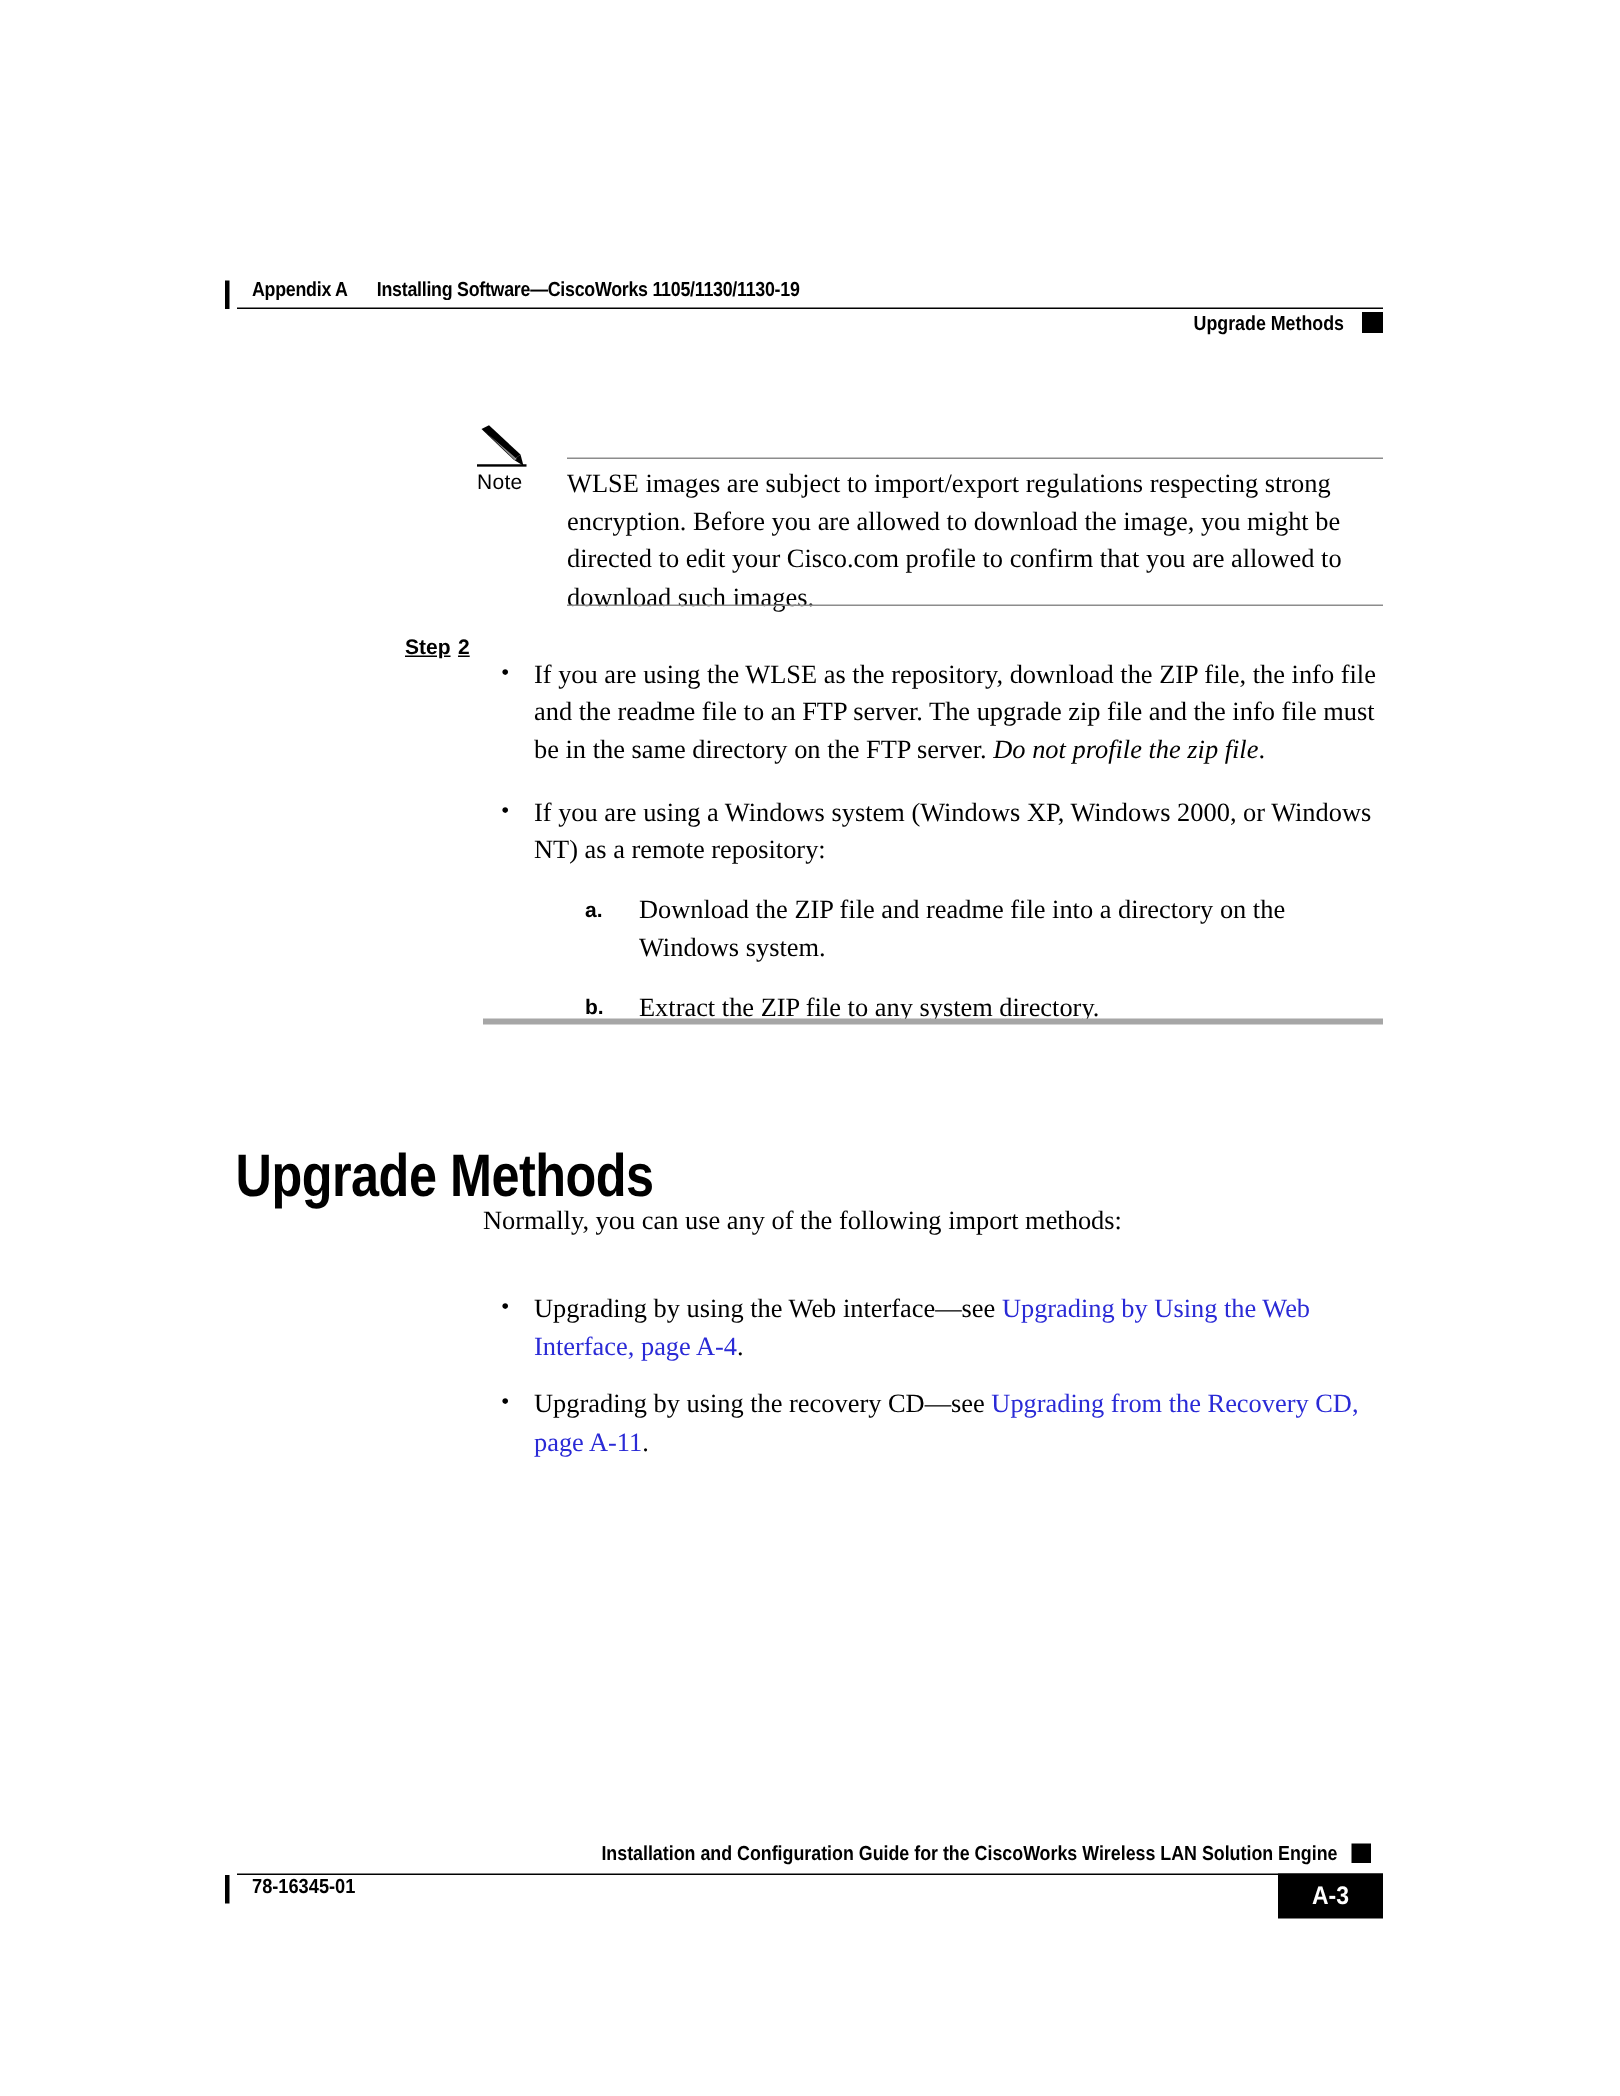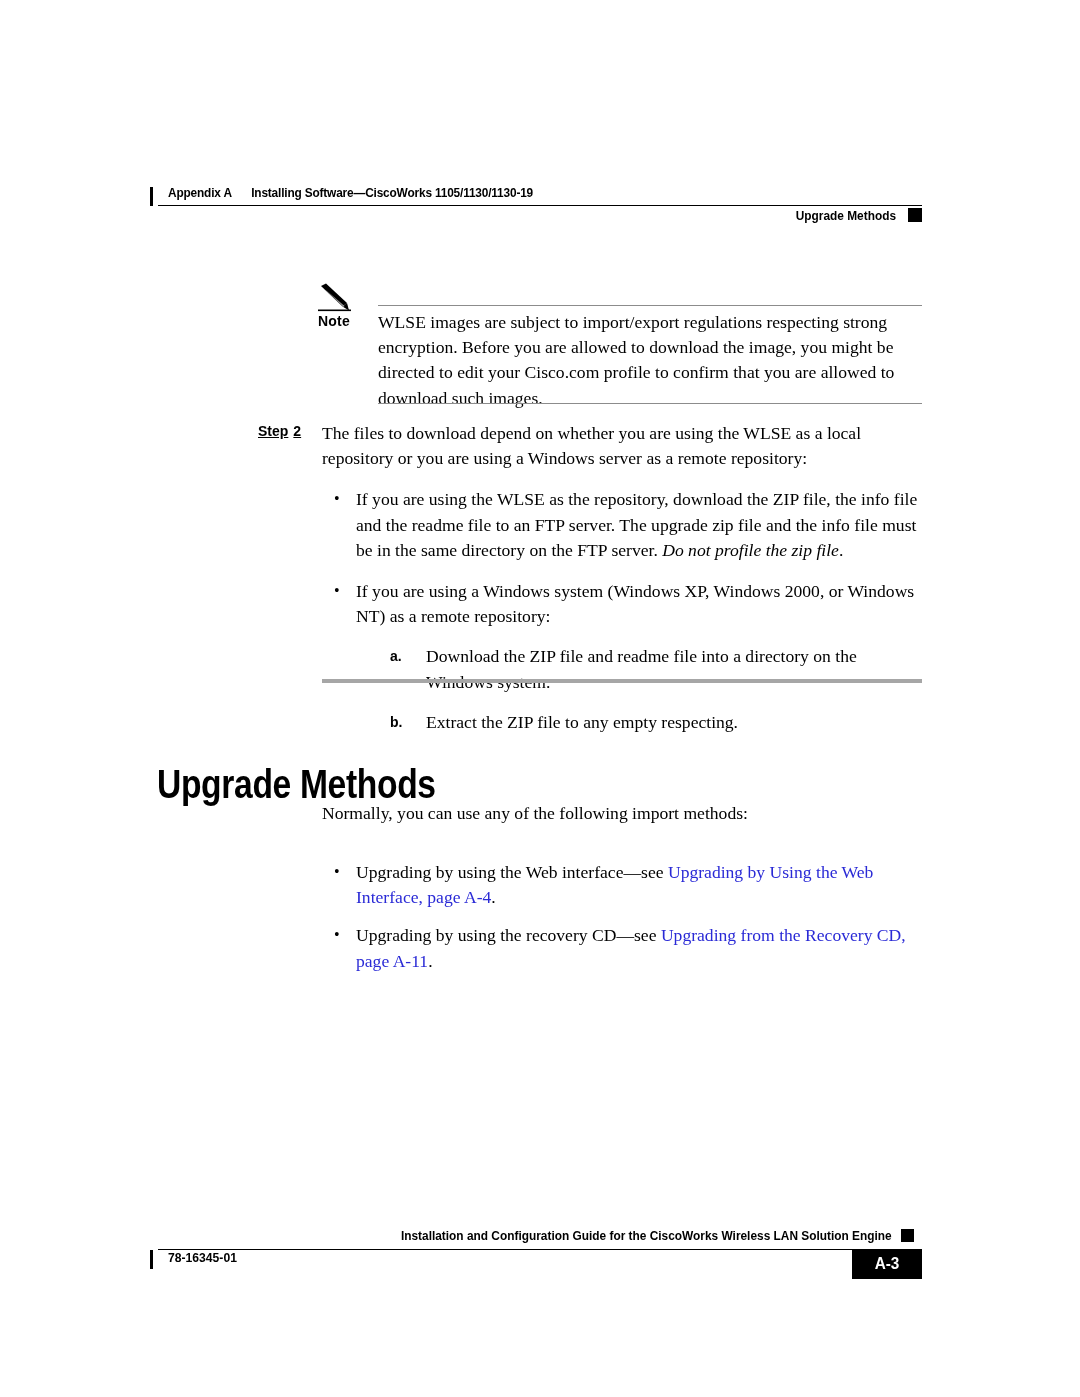--- a/index.html
+++ b/index.html
@@ -99,21 +99,21 @@
     top: 0px;
     width: 46px;
     height: 30px;
   }
   .note-icon svg { display: block; }
   .note-label {
     position: absolute;
     left: 0px;
     top: 30px;
     font-family: "Liberation Sans Narrow", "Liberation Sans", sans-serif;
-    font-weight: bold;
+    font-weight: normal;
     font-size: 14px;
     letter-spacing: 0.2px;
   }
   .note-rule-top {
     position: absolute;
     left: 60px;
     top: 22px;
     width: 544px;
     height: 1px;
     background: #8c8c8c;
@@ -135,21 +135,21 @@
 
   
   .step-block {
     position: absolute;
     left: 258px;
     top: 421px;
     width: 664px;
   }
   .step-label {
     position: absolute;
-    left: 0px;
+    left: 12px;
     top: 2px;
     font-family: "Liberation Sans Narrow", "Liberation Sans", sans-serif;
     font-weight: bold;
     font-size: 14px;
     white-space: nowrap;
     text-decoration: underline;
   }
   .step-label .step-num { margin-left: 5px; }
   .step-body {
     position: absolute;
@@ -357,31 +357,30 @@
     <div class="note-label">Note</div>
     <div class="note-rule-top"></div>
     <div class="note-body serif">WLSE images are subject to import/export regulations respecting strong encryption. Before you are allowed to download the image, you might be directed to edit your Cisco.com profile to confirm that you are allowed to download such images.</div>
     <div class="note-rule-bottom"></div>
   </div>
 
   <div class="step-block">
     <div class="step-label"><span>Step</span><span class="step-num">2</span></div>
 
     <div class="step-body">
-      <div class="serif">The files to download depend on whether you are using the WLSE as a local repository or you are using a Windows server as a remote repository:</div>
 
       <ul class="bullet-list">
 
         <li class="bullet-item serif"><span>If you are using the WLSE as the repository, download the ZIP file, the info file and the readme file to an FTP server. The upgrade zip file and the info file must be in the same directory on the FTP server. </span><em class="ital">Do not profile the zip file</em><span>.</span></li>
 
         <li class="bullet-item serif"><span>If you are using a Windows system (Windows XP, Windows 2000, or Windows NT) as a remote repository:</span>
 
           <ol class="alpha-list sub-bullets">
             <li class="alpha-item serif"><span class="alpha-marker">a.</span><span>Download the ZIP file and readme file into a directory on the Windows system.</span></li>
-            <li class="alpha-item serif"><span class="alpha-marker">b.</span><span>Extract the ZIP file to any empty respecting.</span></li>
+            <li class="alpha-item serif"><span class="alpha-marker">b.</span><span>Extract the ZIP file to any system directory.</span></li>
           </ol>
         </li>
       </ul>
     </div>
   </div>
 
   <div class="section-rule"></div>
   <h1 class="section-title">Upgrade Methods</h1>
 
   <div class="methods-intro serif">Normally, you can use any of the following import methods:</div>

